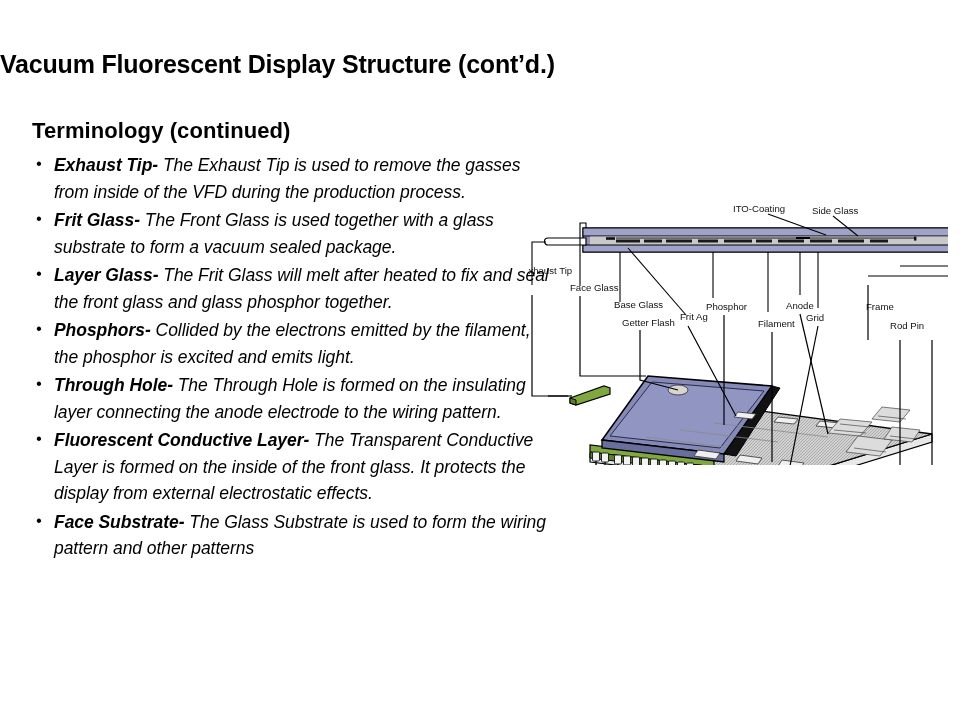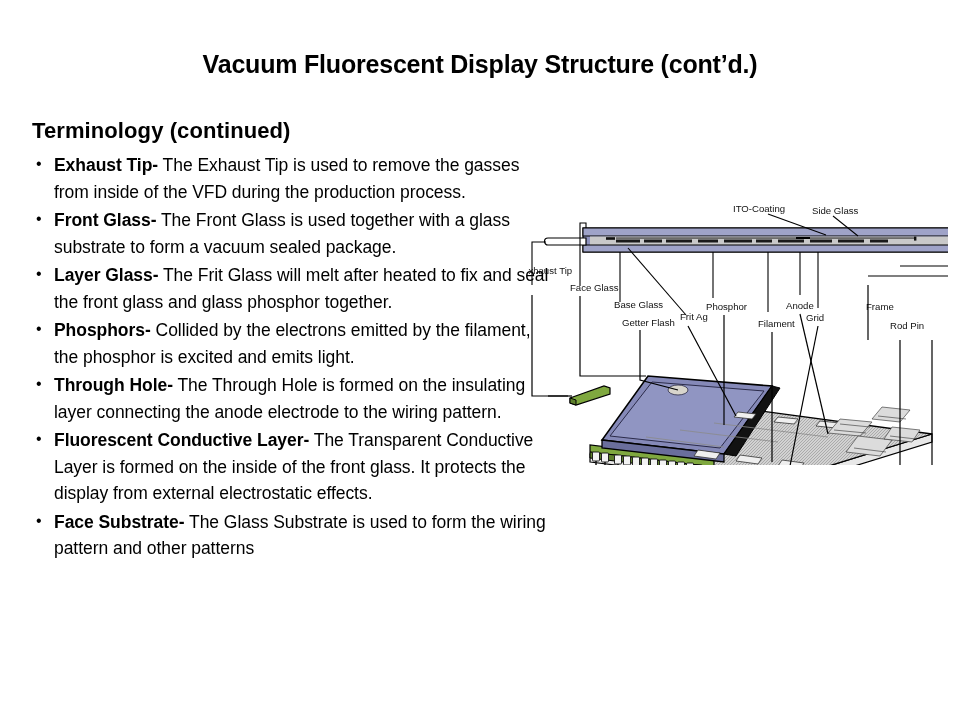--- a/index.html
+++ b/index.html
@@ -16,21 +16,20 @@
     font-family: "Liberation Sans", sans-serif;
     color: #000000;
   }
 
   
   .slide-title {
     position: absolute;
     left: 0;
     top: 50px;
     width: 960px;
-    text-align: center;
     font-size: 25px;
     font-weight: bold;
     letter-spacing: -0.2px;
     color: #000;
   }
 
   
   .body-col {
     position: absolute;
     left: 32px;
@@ -40,20 +39,21 @@
   .subhead {
     font-size: 22px;
     font-weight: bold;
     margin: 8px 0 8px 0;
     letter-spacing: 0.1px;
   }
   ul.bullets {
     list-style: none;
     margin: 0;
     padding: 0;
+    font-style: italic;
   }
   ul.bullets > li {
     position: relative;
     padding-left: 22px;
     margin-bottom: 2px;
     font-size: 17.5px;
     line-height: 26.5px;
     letter-spacing: -0.05px;
   }
   ul.bullets > li::before {
@@ -92,21 +92,21 @@
 
 <div class="body-col">
 
   <div class="subhead">Terminology (continued)</div>
 
   <ul class="bullets">
     <li>
       <span class="term">Exhaust Tip-</span><span> The Exhaust Tip is used to remove the gasses from inside of the VFD during the production process.</span>
     </li>
     <li>
-      <span class="term">Front Glass-</span><span> The Front Glass is used together with a glass substrate to form a vacuum sealed package.</span>
+      <span class="term">Frit Glass-</span><span> The Front Glass is used together with a glass substrate to form a vacuum sealed package.</span>
     </li>
     <li>
       <span class="term">Layer Glass-</span><span> The Frit Glass will melt after heated to fix and seal the front glass and glass phosphor together.</span>
     </li>
     <li>
       <span class="term">Phosphors-</span><span> Collided by the electrons emitted by the filament, the phosphor is excited and emits light.</span>
     </li>
     <li>
       <span class="term">Through Hole-</span><span> The Through Hole is formed on the insulating layer connecting the anode electrode to the wiring pattern.</span>
     </li>

